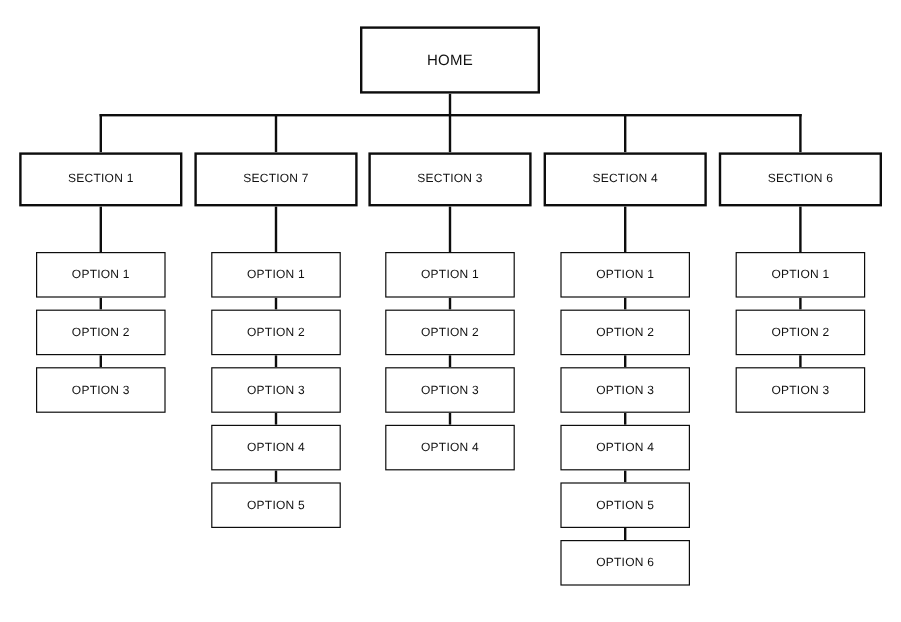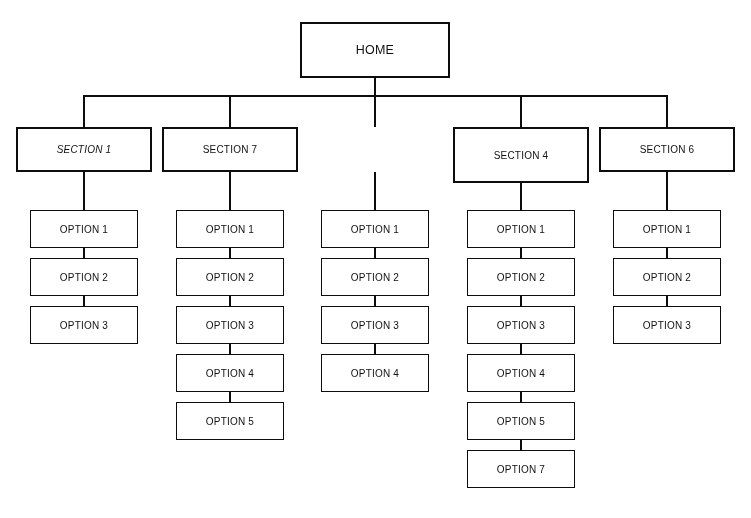--- a/index.html
+++ b/index.html
@@ -63,62 +63,63 @@
   <div class="edge v" style="left:374px; top:78px; width:2px; height:18px;"></div>
 
   <div class="edge h" style="left:83px; top:95px; width:585px; height:2px;"></div>
 
   <div class="edge v" style="left:83px; top:95px; height:32px;"></div>
   <div class="edge v" style="left:229px; top:95px; height:32px;"></div>
   <div class="edge v" style="left:374px; top:95px; height:32px;"></div>
   <div class="edge v" style="left:520px; top:95px; height:32px;"></div>
   <div class="edge v" style="left:666px; top:95px; height:32px;"></div>
 
-  <div class="node section" style="left:16px; top:127px; width:136px; height:45px;font-style:italic;">SECTION 1</div>
+  <div class="node section" style="left:16px; top:127px; width:136px; height:45px;">SECTION 1</div>
   <div class="edge v" style="left:83px; top:172px; height:38px;"></div>
   <div class="node option" style="left:30px; top:210px; width:108px; height:38px;">OPTION 1</div>
   <div class="edge v" style="left:83px; top:248px; height:10px;"></div>
   <div class="node option" style="left:30px; top:258px; width:108px; height:38px;">OPTION 2</div>
   <div class="edge v" style="left:83px; top:296px; height:10px;"></div>
   <div class="node option" style="left:30px; top:306px; width:108px; height:38px;">OPTION 3</div>
 
   <div class="node section" style="left:162px; top:127px; width:136px; height:45px;">SECTION 7</div>
   <div class="edge v" style="left:229px; top:172px; height:38px;"></div>
   <div class="node option" style="left:176px; top:210px; width:108px; height:38px;">OPTION 1</div>
   <div class="edge v" style="left:229px; top:248px; height:10px;"></div>
   <div class="node option" style="left:176px; top:258px; width:108px; height:38px;">OPTION 2</div>
   <div class="edge v" style="left:229px; top:296px; height:10px;"></div>
   <div class="node option" style="left:176px; top:306px; width:108px; height:38px;">OPTION 3</div>
   <div class="edge v" style="left:229px; top:344px; height:10px;"></div>
   <div class="node option" style="left:176px; top:354px; width:108px; height:38px;">OPTION 4</div>
   <div class="edge v" style="left:229px; top:392px; height:10px;"></div>
   <div class="node option" style="left:176px; top:402px; width:108px; height:38px;">OPTION 5</div>
 
+  <div class="node section" style="left:307px; top:127px; width:136px; height:45px;">SECTION 3</div>
   <div class="edge v" style="left:374px; top:172px; height:38px;"></div>
   <div class="node option" style="left:321px; top:210px; width:108px; height:38px;">OPTION 1</div>
   <div class="edge v" style="left:374px; top:248px; height:10px;"></div>
   <div class="node option" style="left:321px; top:258px; width:108px; height:38px;">OPTION 2</div>
   <div class="edge v" style="left:374px; top:296px; height:10px;"></div>
   <div class="node option" style="left:321px; top:306px; width:108px; height:38px;">OPTION 3</div>
   <div class="edge v" style="left:374px; top:344px; height:10px;"></div>
   <div class="node option" style="left:321px; top:354px; width:108px; height:38px;">OPTION 4</div>
 
-  <div class="node section" style="left:453px; top:127px; width:136px; height:56px;">SECTION 4</div>
+  <div class="node section" style="left:453px; top:127px; width:136px; height:45px;">SECTION 4</div>
   <div class="edge v" style="left:520px; top:172px; height:38px;"></div>
   <div class="node option" style="left:467px; top:210px; width:108px; height:38px;">OPTION 1</div>
   <div class="edge v" style="left:520px; top:248px; height:10px;"></div>
   <div class="node option" style="left:467px; top:258px; width:108px; height:38px;">OPTION 2</div>
   <div class="edge v" style="left:520px; top:296px; height:10px;"></div>
   <div class="node option" style="left:467px; top:306px; width:108px; height:38px;">OPTION 3</div>
   <div class="edge v" style="left:520px; top:344px; height:10px;"></div>
   <div class="node option" style="left:467px; top:354px; width:108px; height:38px;">OPTION 4</div>
   <div class="edge v" style="left:520px; top:392px; height:10px;"></div>
   <div class="node option" style="left:467px; top:402px; width:108px; height:38px;">OPTION 5</div>
   <div class="edge v" style="left:520px; top:440px; height:10px;"></div>
-  <div class="node option" style="left:467px; top:450px; width:108px; height:38px;">OPTION 7</div>
+  <div class="node option" style="left:467px; top:450px; width:108px; height:38px;">OPTION 6</div>
 
   <div class="node section" style="left:599px; top:127px; width:136px; height:45px;">SECTION 6</div>
   <div class="edge v" style="left:666px; top:172px; height:38px;"></div>
   <div class="node option" style="left:613px; top:210px; width:108px; height:38px;">OPTION 1</div>
   <div class="edge v" style="left:666px; top:248px; height:10px;"></div>
   <div class="node option" style="left:613px; top:258px; width:108px; height:38px;">OPTION 2</div>
   <div class="edge v" style="left:666px; top:296px; height:10px;"></div>
   <div class="node option" style="left:613px; top:306px; width:108px; height:38px;">OPTION 3</div>
 
 </div>

